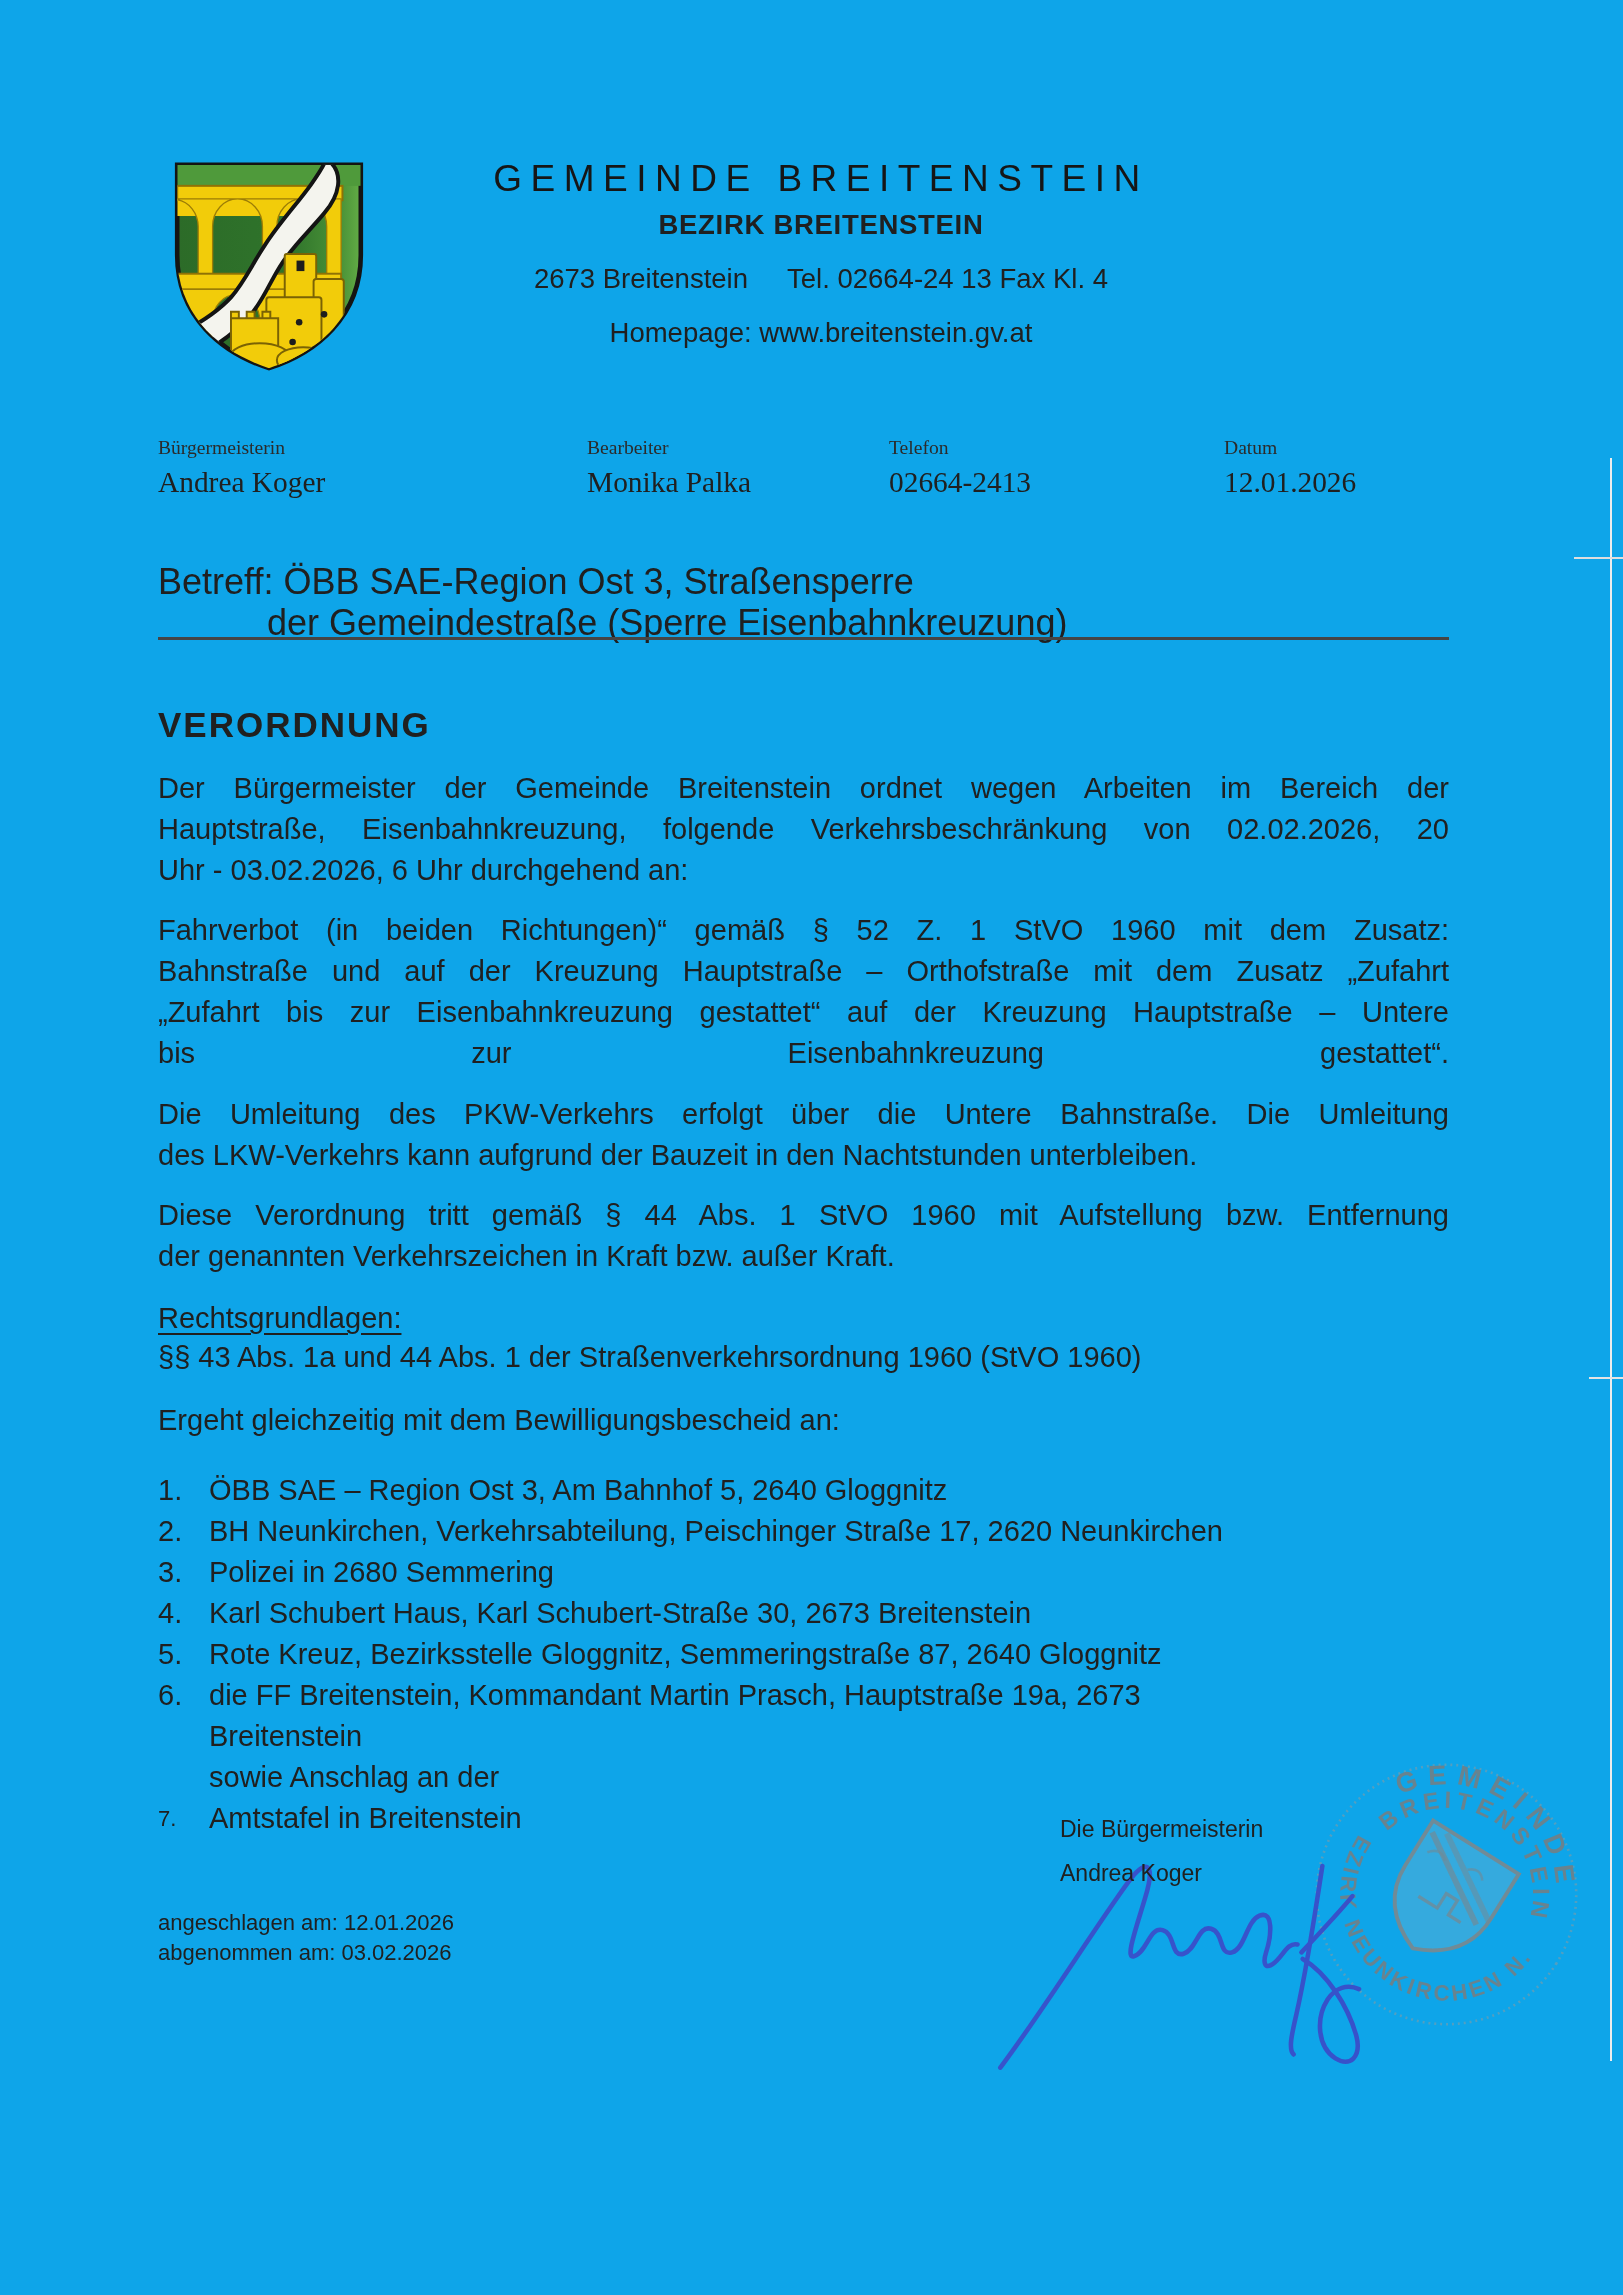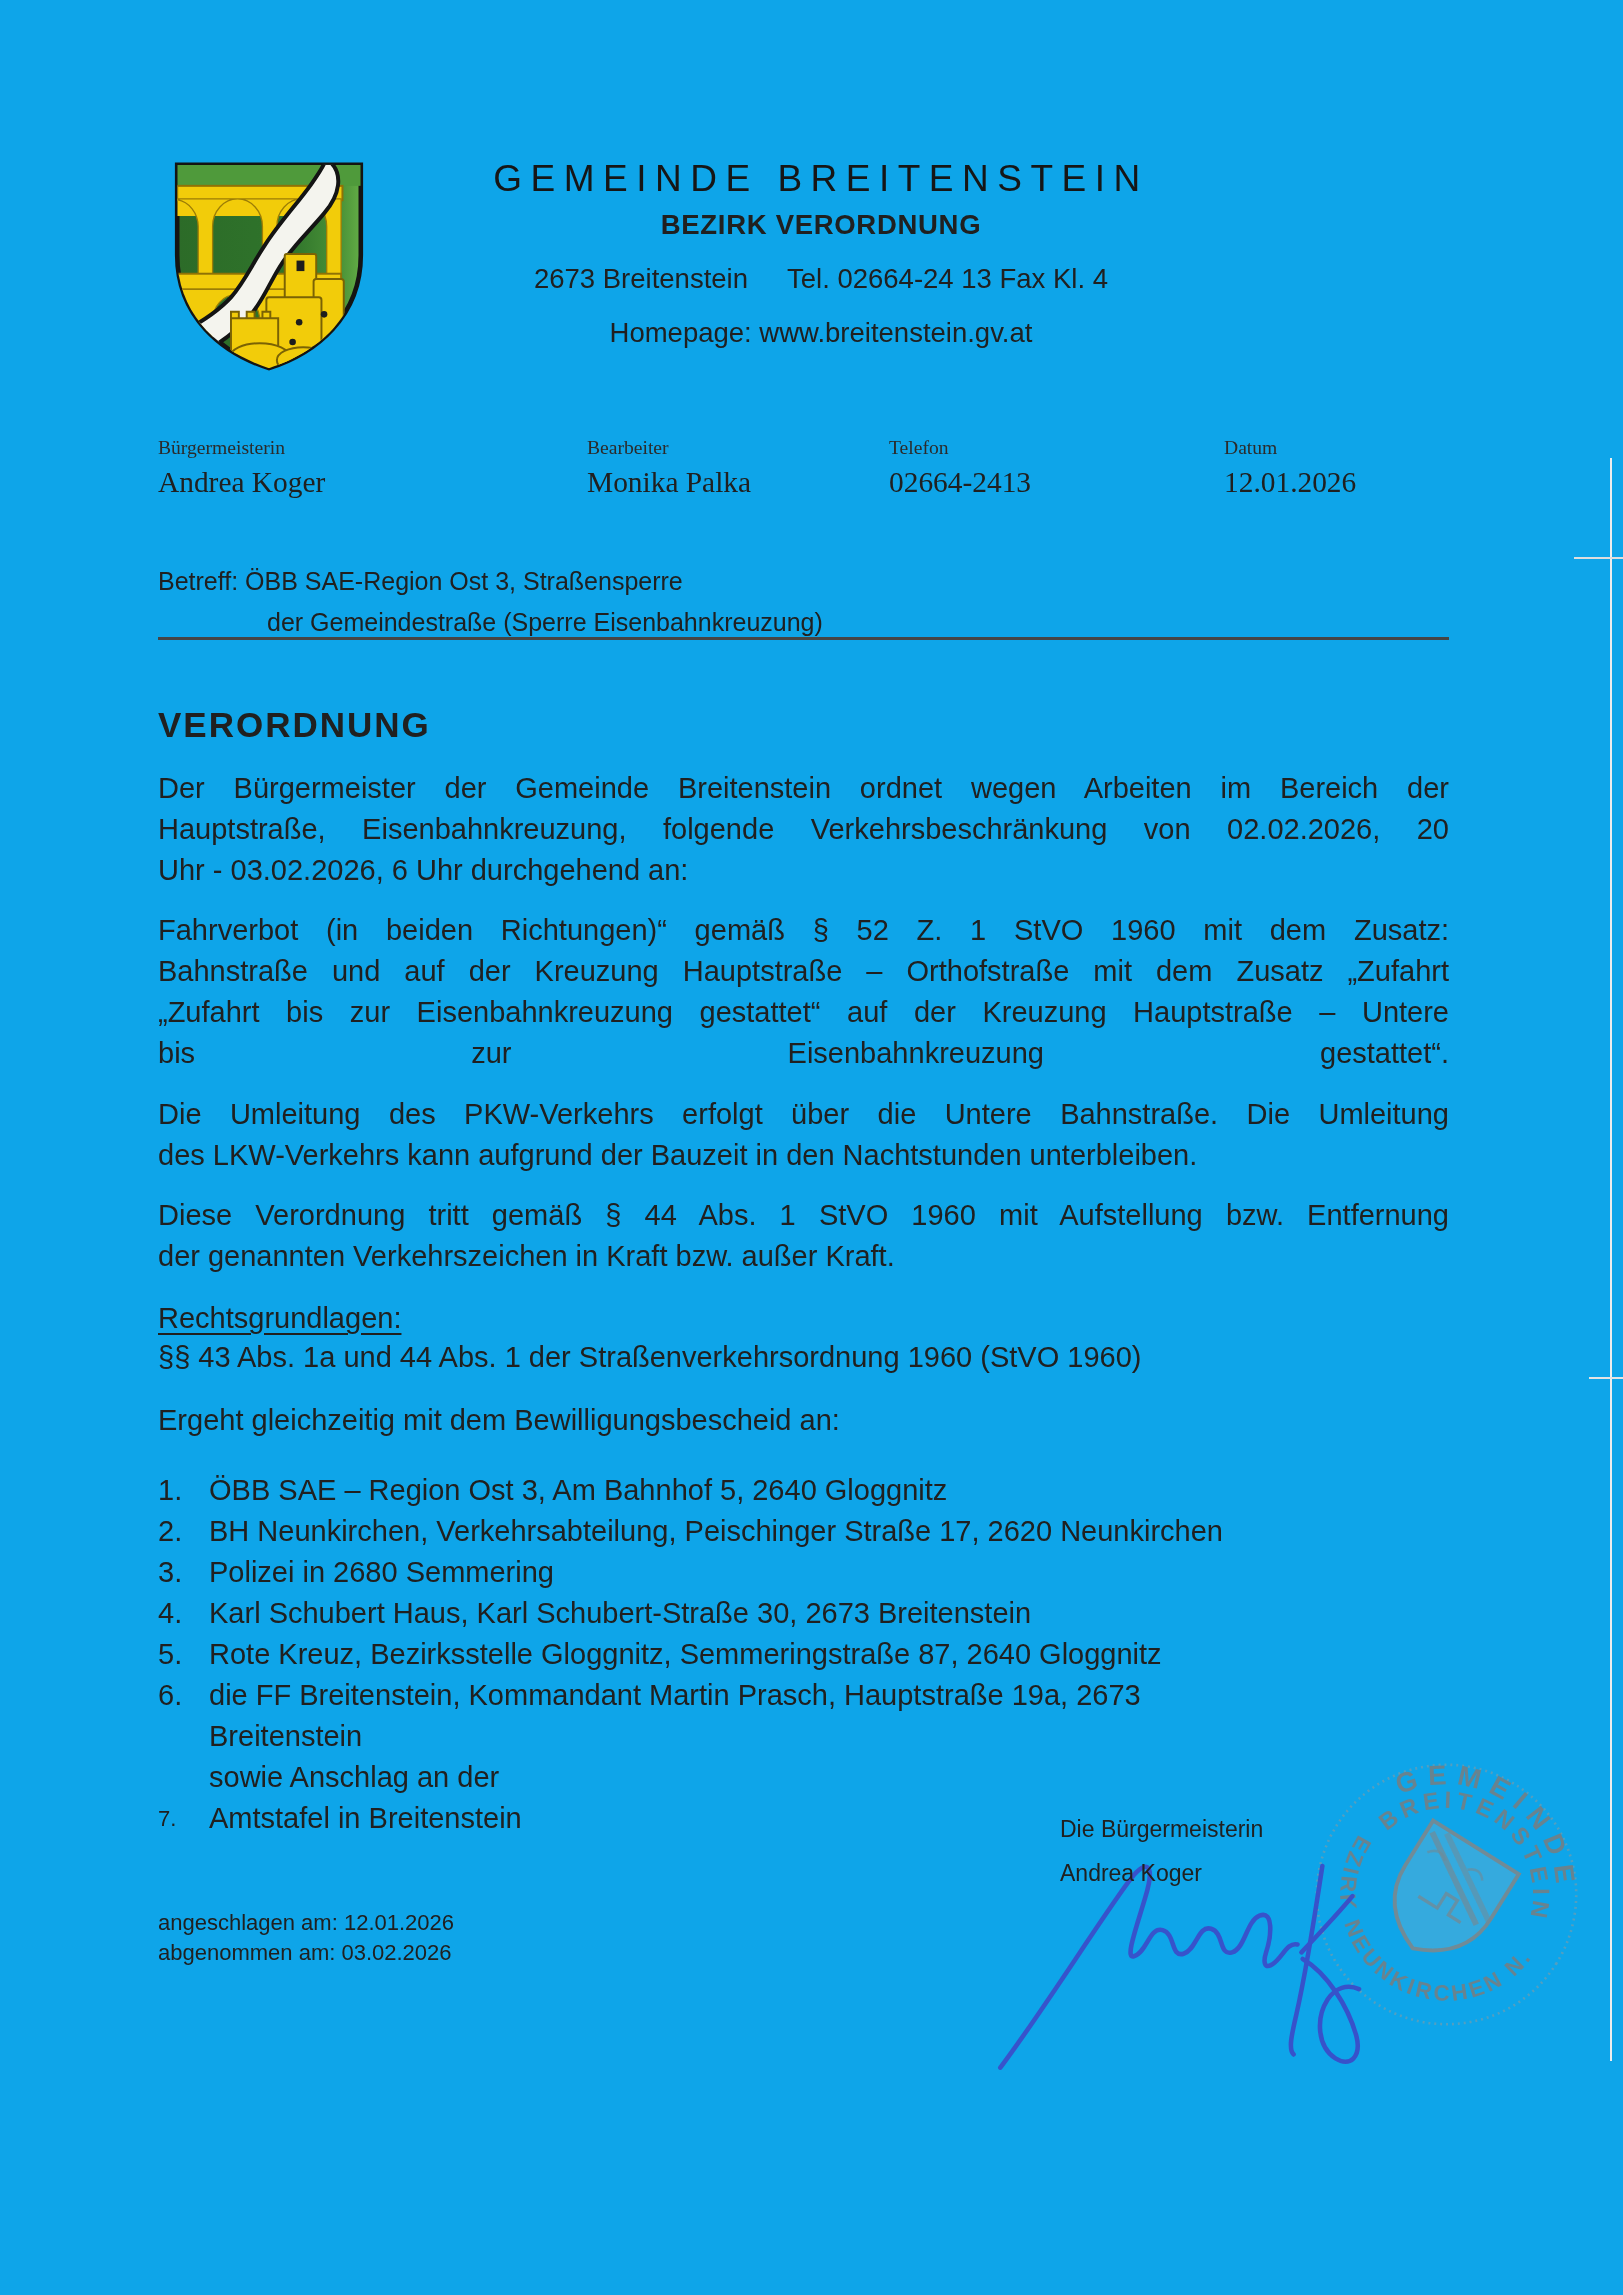--- a/index.html
+++ b/index.html
@@ -16,21 +16,21 @@
   .lh-block{position:absolute;left:366px;top:158px;width:910px;text-align:center;}
   .lh-title{font-size:37px;font-weight:normal;letter-spacing:8.5px;color:#161616;white-space:nowrap;}
   .lh-sub{font-size:27.5px;font-weight:bold;margin-top:9.2px;letter-spacing:0.7px;}
   .lh-line{font-size:27.5px;margin-top:22px;}
   .lh-gap{display:inline-block;width:39px;}
   
   .info-col{position:absolute;top:437px;font-family:Liberation Serif, serif;}
   .info-label{font-size:19.6px;color:#2b2b2b;}
   .info-value{font-size:29.4px;margin-top:6.5px;white-space:nowrap;}
   
-  .subject{position:absolute;left:158px;top:561px;width:1291px;font-size:25px;line-height:41px;}
+  .subject{position:absolute;left:158px;top:561px;width:1291px;font-size:36px;line-height:41px;}
   .subject .hang{padding-left:109px;text-indent:-109px;}
   .subject-rule{position:absolute;left:158px;top:637px;width:1291px;height:2.6px;background:#454545;}
   
   .vtitle{position:absolute;left:158px;top:705px;width:1291px;text-align:left;
           font-size:35px;font-weight:bold;letter-spacing:2px;}
   .para{position:absolute;left:158px;width:1291px;font-size:29px;}
   .pl{line-height:41px;text-align:justify;text-align-last:justify;}
   .pl.last{text-align:left;text-align-last:left;}
   .underlined{text-decoration:underline;text-decoration-thickness:2px;text-underline-offset:5.2px;}
   
@@ -97,21 +97,21 @@
         <circle cx="200" cy="252" r="5"></circle>
         <circle cx="190" cy="282" r="5"></circle>
         <circle cx="238" cy="240" r="5"></circle>
         <rect x="196" y="158" width="12" height="16"></rect>
       </g>
     </g>
   </svg>
 
   <div class="lh-block">
     <div class="lh-title">GEMEINDE BREITENSTEIN</div>
-    <div class="lh-sub">BEZIRK VERORDNUNG</div>
+    <div class="lh-sub">BEZIRK BREITENSTEIN</div>
     <div class="lh-line"><span>2673 Breitenstein</span><span class="lh-gap"></span><span>Tel. 02664-24 13 Fax Kl. 4</span></div>
     <div class="lh-line">Homepage: www.breitenstein.gv.at</div>
   </div>
 
   <div class="info-col" style="left:158px">
     <div class="info-label">Bürgermeisterin</div>
     <div class="info-value">Andrea Koger</div>
   </div>
   <div class="info-col" style="left:587px">
     <div class="info-label">Bearbeiter</div>

